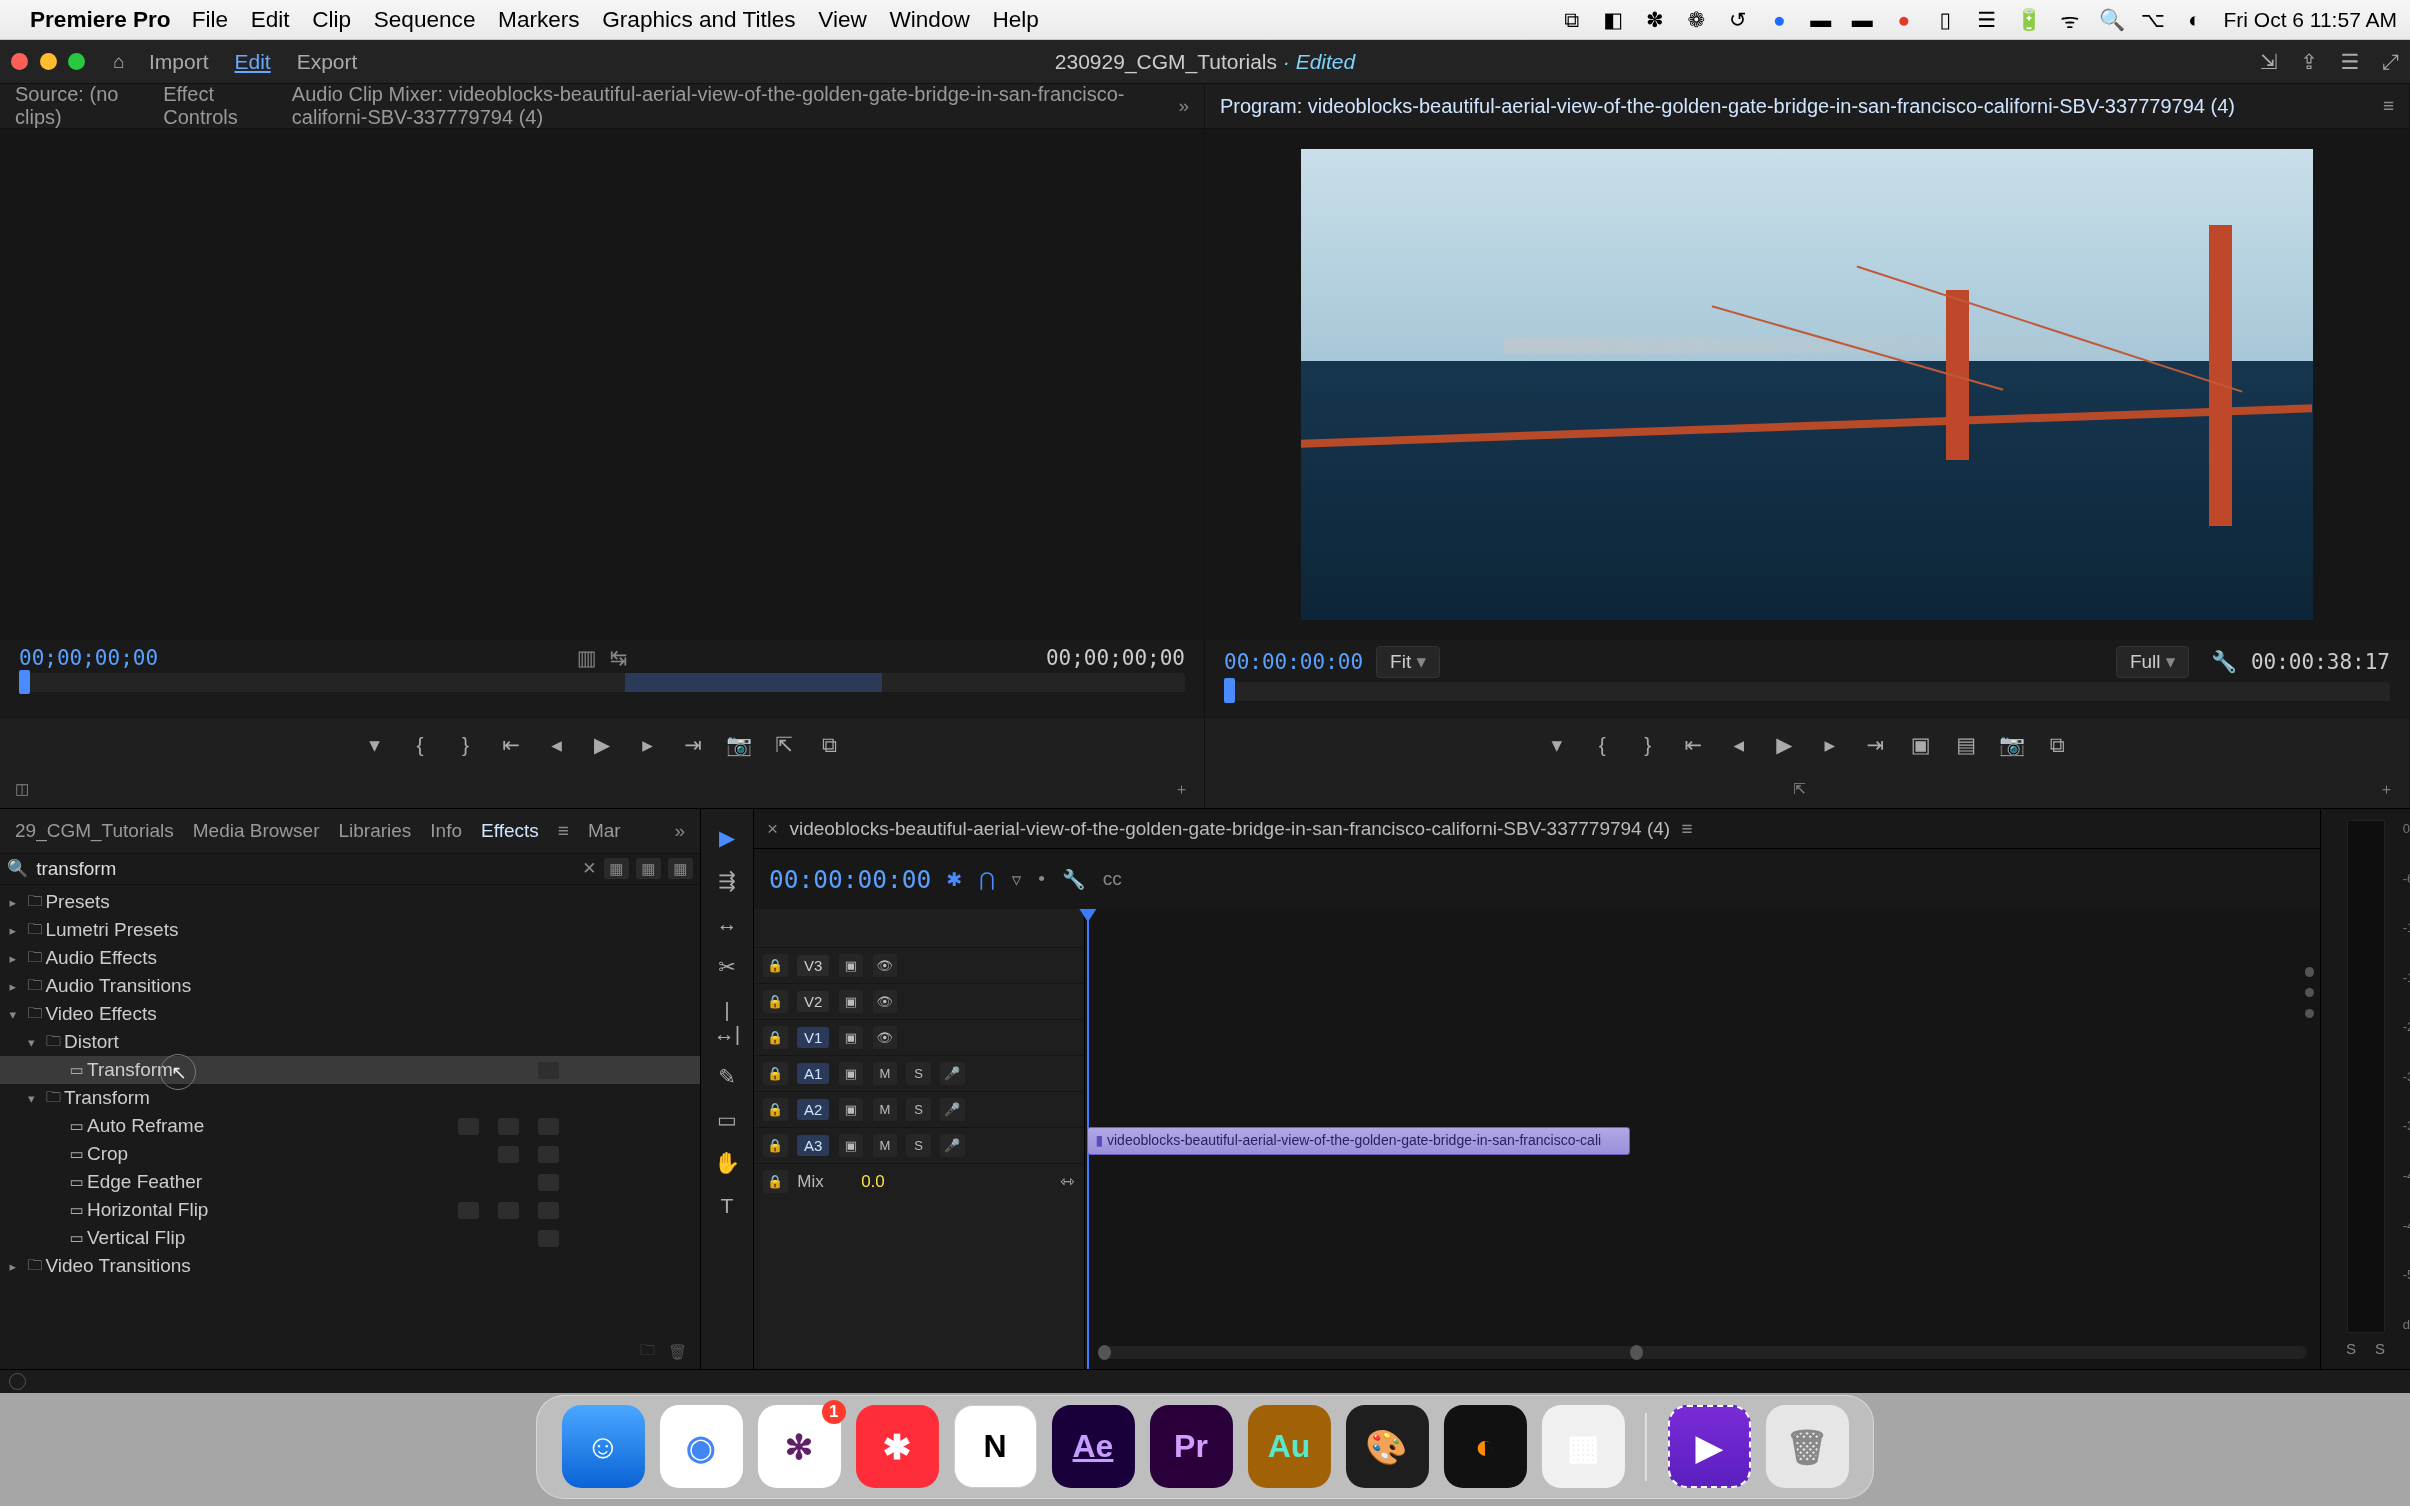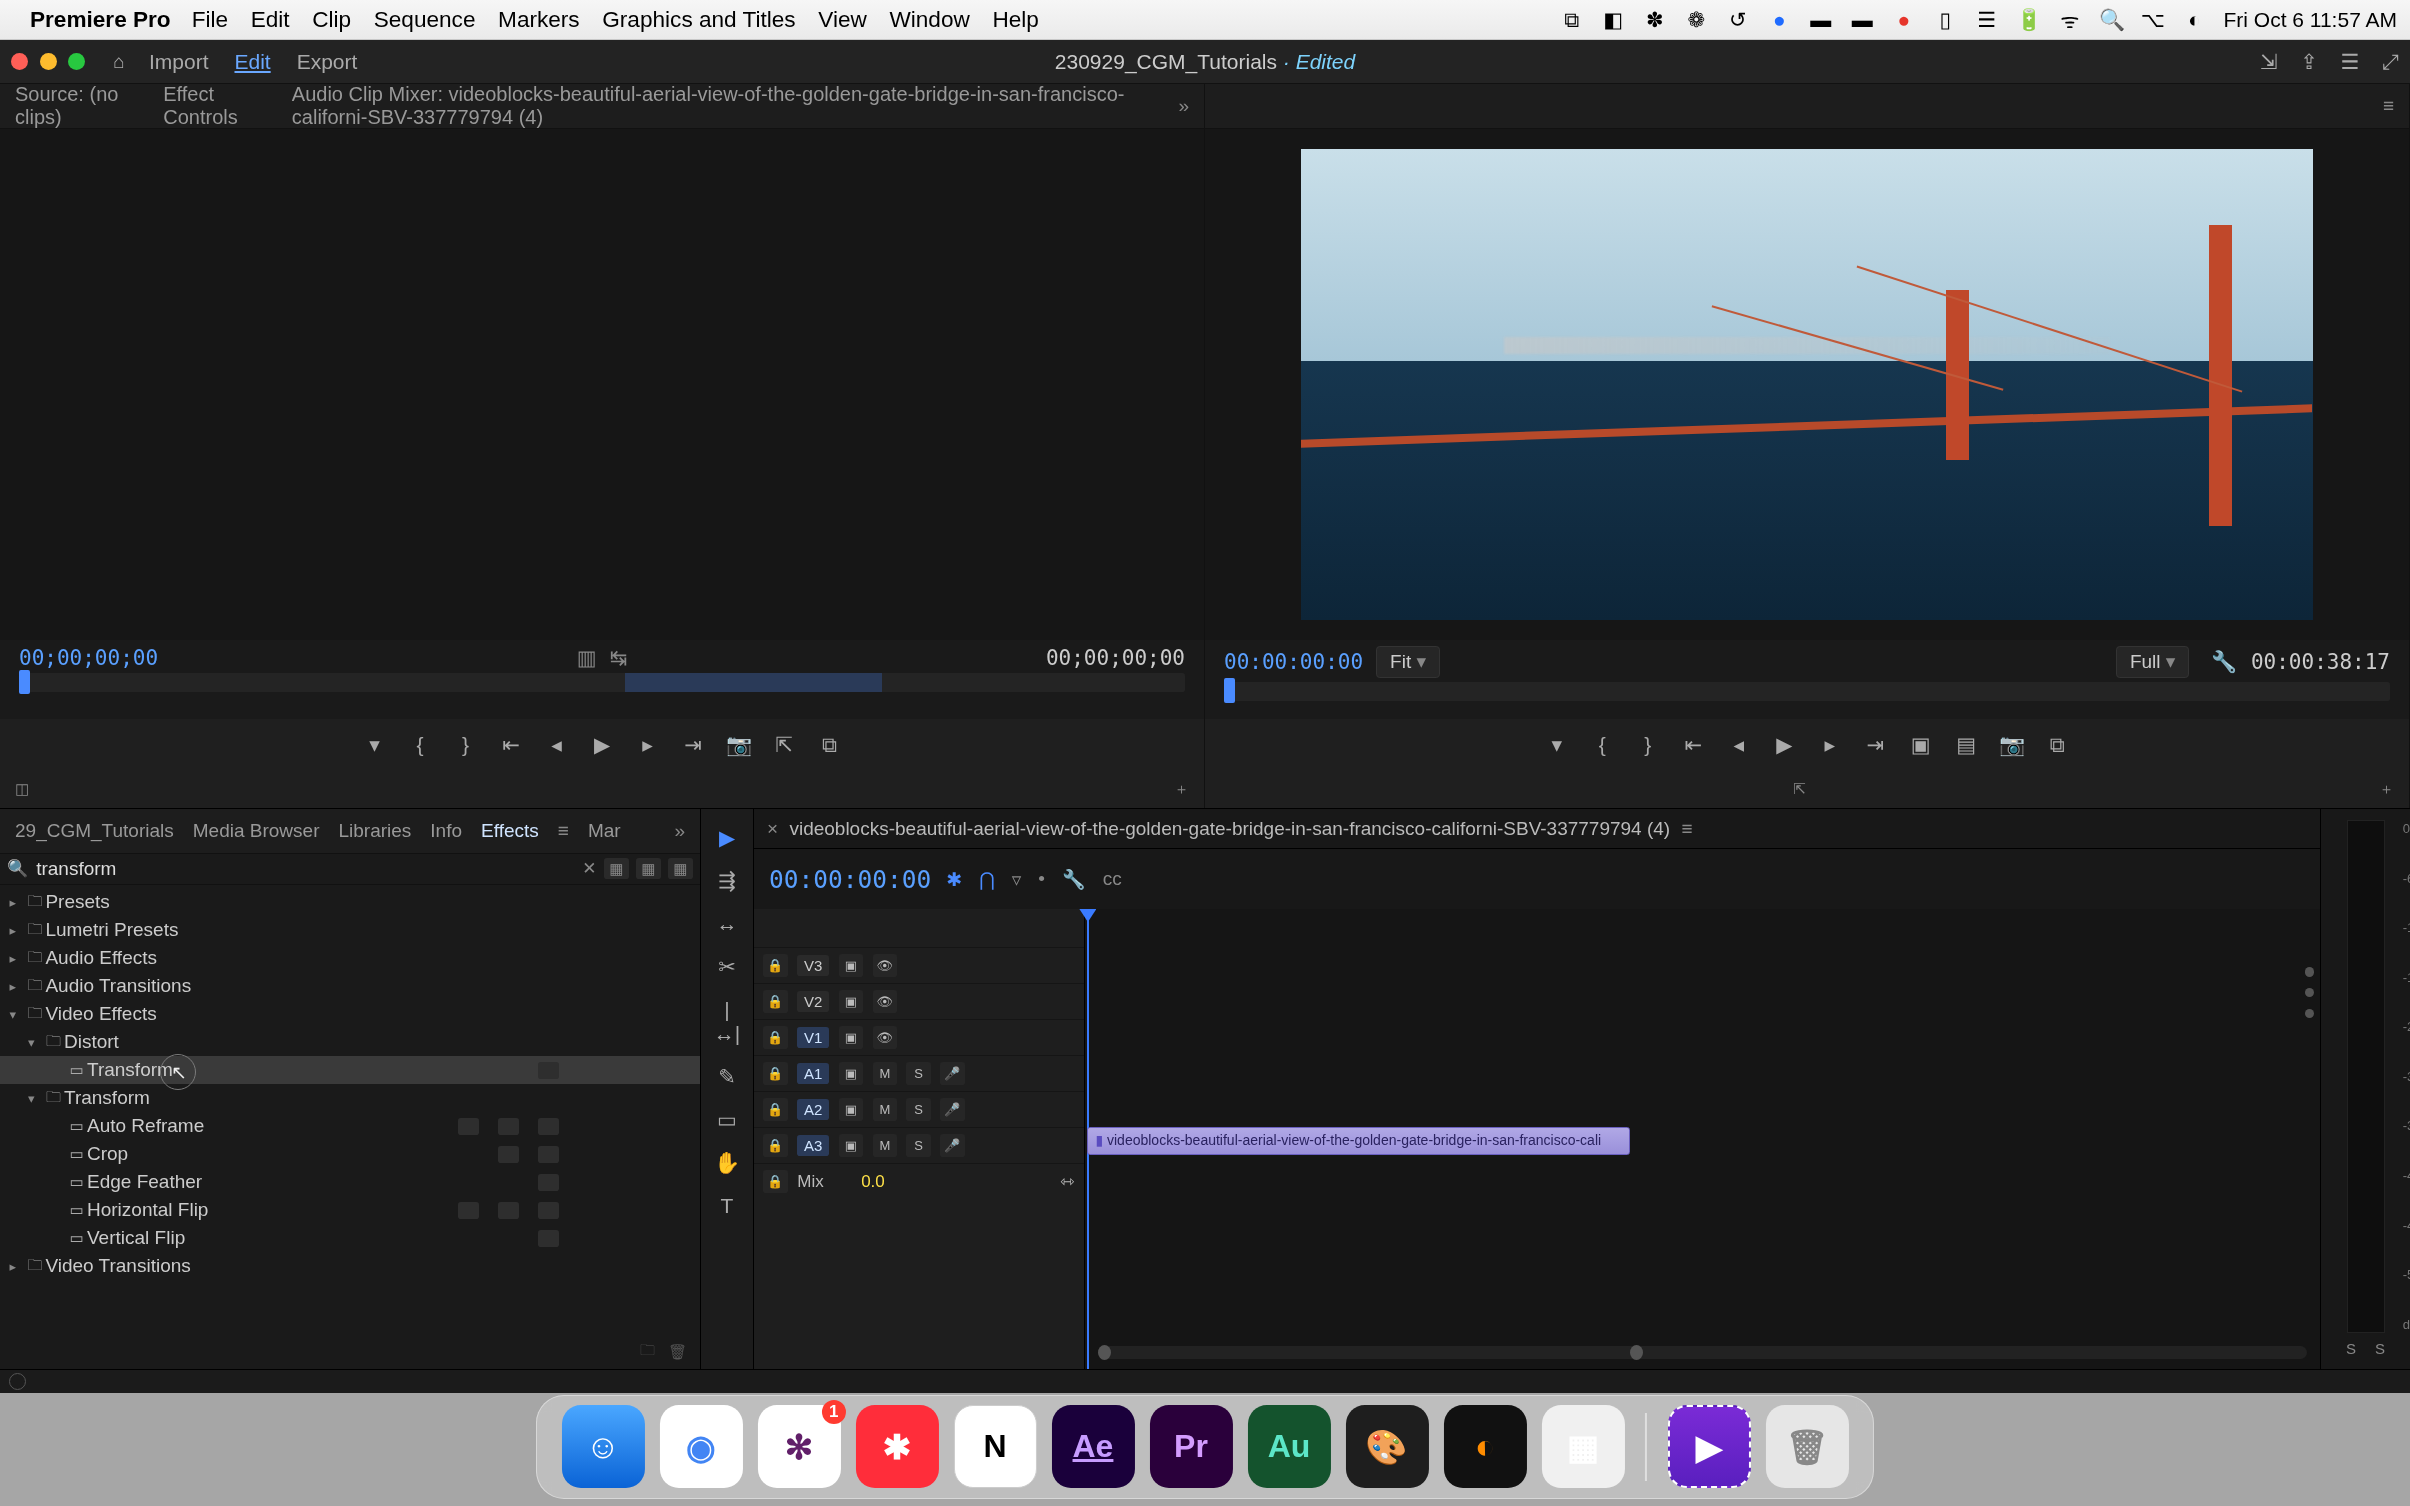--- a/index.html
+++ b/index.html
@@ -132,21 +132,21 @@
 .dock .app-icon { width: 83px; height: 83px; border-radius: 19px; display: flex; align-items: center; justify-content: center; font-size: 34px; font-weight: 600; color: #fff; position: relative; }
 .dock .app-icon .sub { font-size: 32px; }
 .app-icon.finder { background: linear-gradient(#4aa7ff,#0a63d6); }
 .app-icon.chrome { background: #fff; }
 .app-icon.slack { background: #fff; }
 .app-icon.slack .badge { position:absolute; top:-5.6px; right:-5.6px; background:#ff3b30; color:#fff; border-radius:50%; width:24.5px; height:24.5px; font-size:17px; display:flex;align-items:center;justify-content:center;}
 .app-icon.red { background: #ff2d3a; }
 .app-icon.notion { background: #fff; color:#000; border:0.9px solid #ccc; }
 .app-icon.ae { background: #1a003b; color:#c79cff;text-decoration:underline; }
 .app-icon.pr { background: #2a003b; color:#d49cff; }
-.app-icon.au { background: #14532d; color:#5ce6c8; }
+.app-icon.au { background: #a16207; color:#5ce6c8; }
 .app-icon.figma { background: #1e1e1e; }
 .app-icon.resolve { background: #111; }
 .app-icon.grid { background: #f0f0f0; }
 .app-icon.cap { background: linear-gradient(#7a2bd6,#5a1fbf); border:2.8px dashed #fff; }
 .app-icon.trash { background: #e6e6e6; }
 .dock .sep { width: 1.9px; background: rgba(255,255,255,.5); margin: 7.5px 5.6px; }
 
 .combo::after{content:" ▾";color:#888;}
 </style>
 </head>
@@ -247,20 +247,21 @@
         <span class="icon">⧉</span>
       </div>
       <div class="panel-extra">
         <span>◫</span>
         <span style="margin-left:auto">＋</span>
       </div>
     </div>
 
     <div class="program-panel">
       <div class="panel-tabs">
+        <span class="tab active">Program: videoblocks-beautiful-aerial-view-of-the-golden-gate-bridge-in-san-francisco-californi-SBV-337779794 (4)</span>
         <span class="overflow">≡</span>
       </div>
       <div class="panel-preview">
         <div class="monitor">
           <div class="sky"></div>
           <div class="city"></div>
           <div class="bridge-deck"></div>
           <div class="tower2"></div>
           <div class="tower1"></div>
           <div class="cable"></div>

